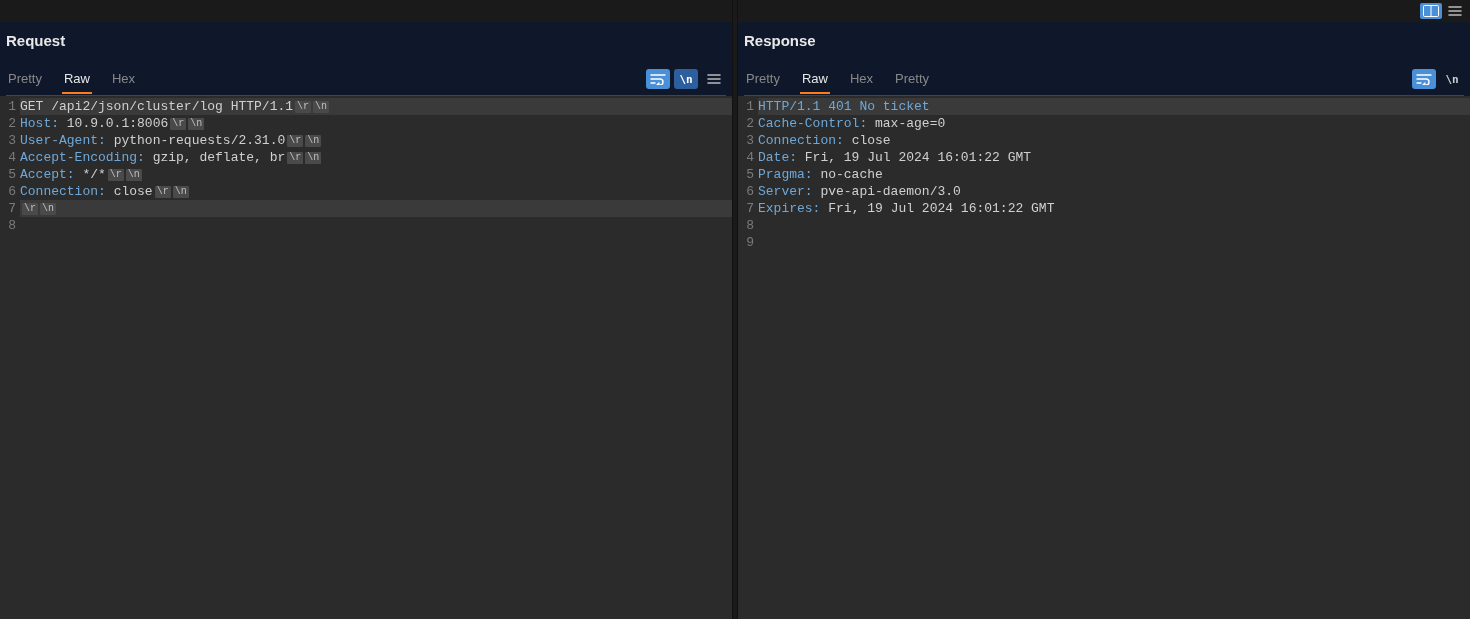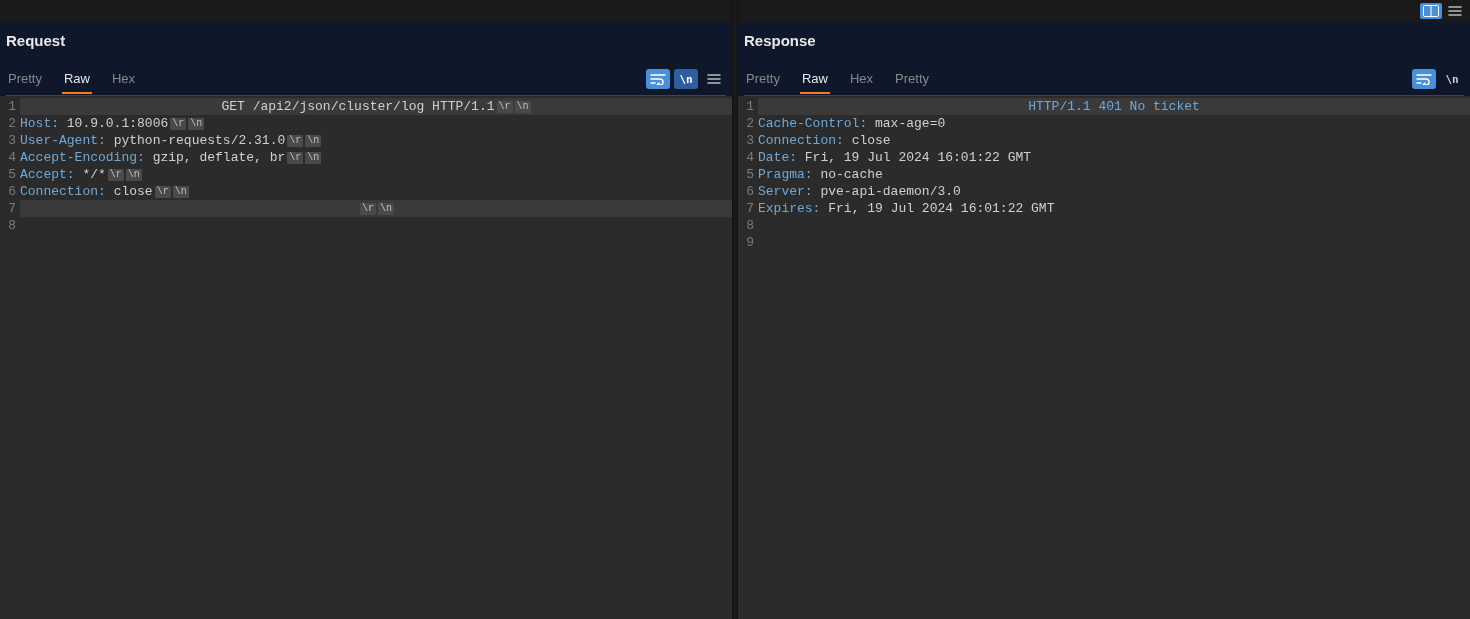--- a/index.html
+++ b/index.html
@@ -145,21 +145,20 @@
     white-space: pre;
     min-width: 0;
   }
   .code .line {
     height: 17px;
     display: flex;
     align-items: center;
   }
   .code .line.hl {
     background: #3a3a3a;
-    justify-content: center;
   }
   .tok-hdr { color: #6fa8d8; }
   .tok-txt { color: #d0d0d0; }
   .crlf {
     display: inline-block;
     background: #4a4a4a;
     color: #bfbfbf;
     font-size: 10px;
     line-height: 12px;
     padding: 0 2px;

